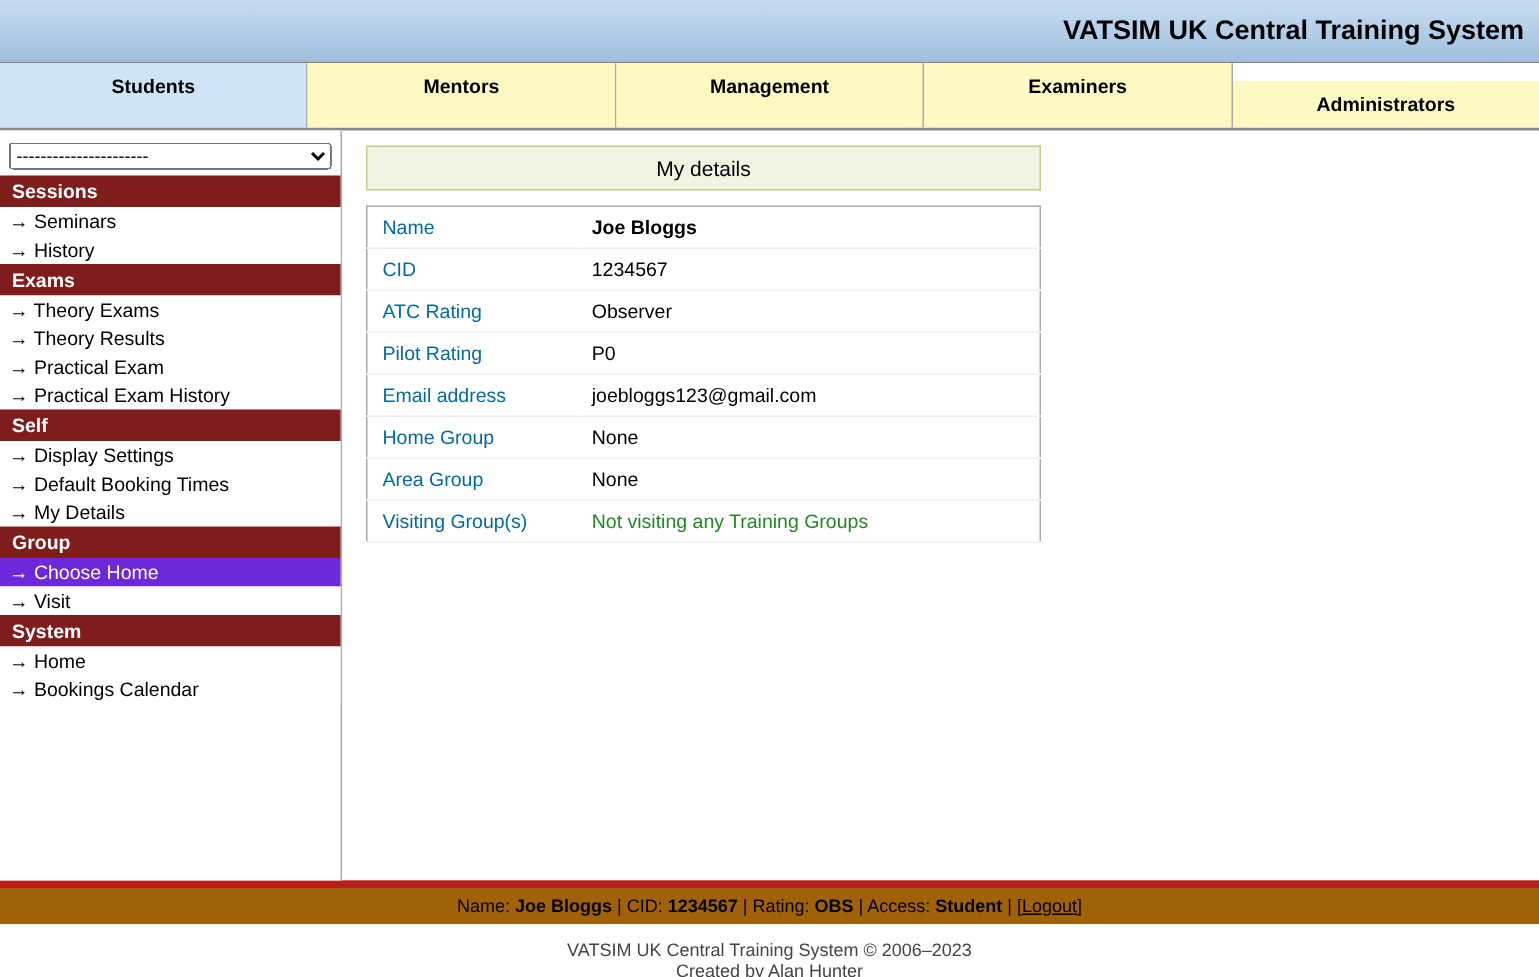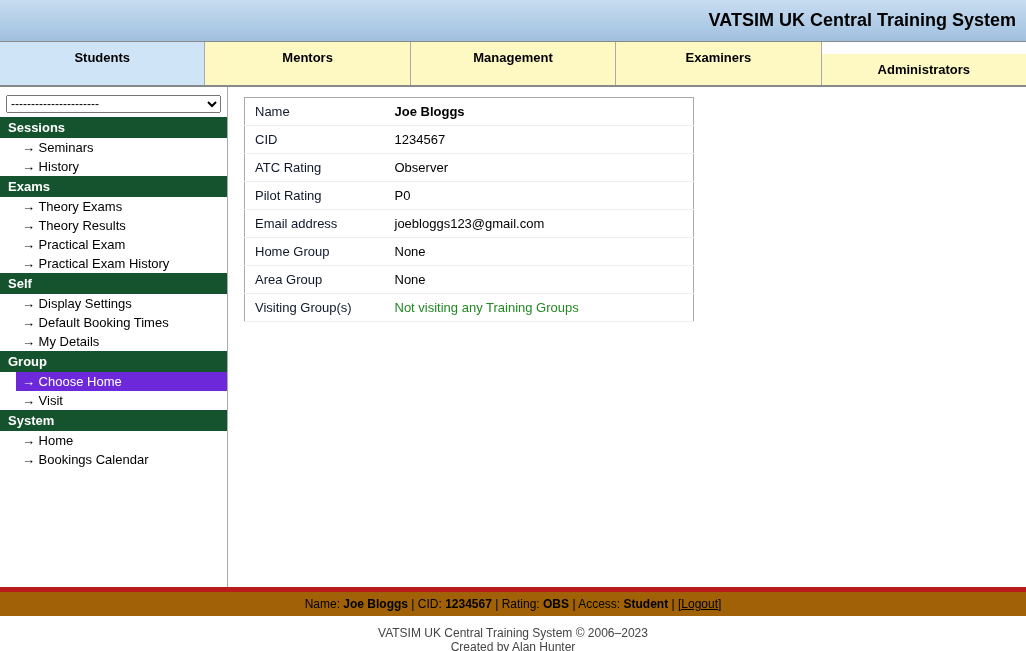--- a/index.html
+++ b/index.html
@@ -48,34 +48,33 @@
 
     .sidebar-select-wrap {
       padding: 4px 6px;
     }
     .sidebar-select {
       width: 100%;
       font-size: 12px;
     }
 
     .sidebar-section-label {
-      background: #14532d;
+      background: #7f1d1d;
       color: #fff;
       font-weight: bold;
       padding: 3px 8px;
       font-size: 13px;
     }
 
     .sidebar-item {
       padding: 2px 8px 2px 6px;
       font-size: 13px;
       color: #000;
       background: #fff;
       cursor: pointer;
-      margin-left: 16px;
     }
     .sidebar-item.selected {
       background: #6d28d9;
       color: #fff;
     }
 
     #content-area {
       flex: 1;
       padding: 10px 16px;
     }
@@ -98,21 +97,21 @@
     }
     .details-table td {
       padding: 6px 10px;
       vertical-align: top;
       font-size: 13px;
       border: none;
     }
     .details-table tr { border-bottom: 1px solid #eee; }
     .details-table .label-col {
       width: 140px;
-      color: #0f172a;
+      color: #0369a1;
     }
     .details-table .value-col {
       color: #000;
     }
     .details-table .value-col.bold { font-weight: bold; }
     .details-table .value-col.green { color: #228822; }
 
     #footer-bar {
       background: #a16207;
       border-top: 5px solid #b91c1c;
@@ -175,20 +174,21 @@
     <div class="sidebar-item">→ Visit</div>
 
     <div class="sidebar-section-label">System</div>
     <div class="sidebar-item">→ Home</div>
     <div class="sidebar-item">→ Bookings Calendar</div>
 
   </div>
 
   <div id="content-area">
 
+    <div class="my-details-header">My details</div>
 
     <table class="details-table">
       <tbody>
         <tr>
           <td class="label-col">Name</td>
           <td class="value-col bold">Joe Bloggs</td>
         </tr>
         <tr>
           <td class="label-col">CID</td>
           <td class="value-col">1234567</td>

